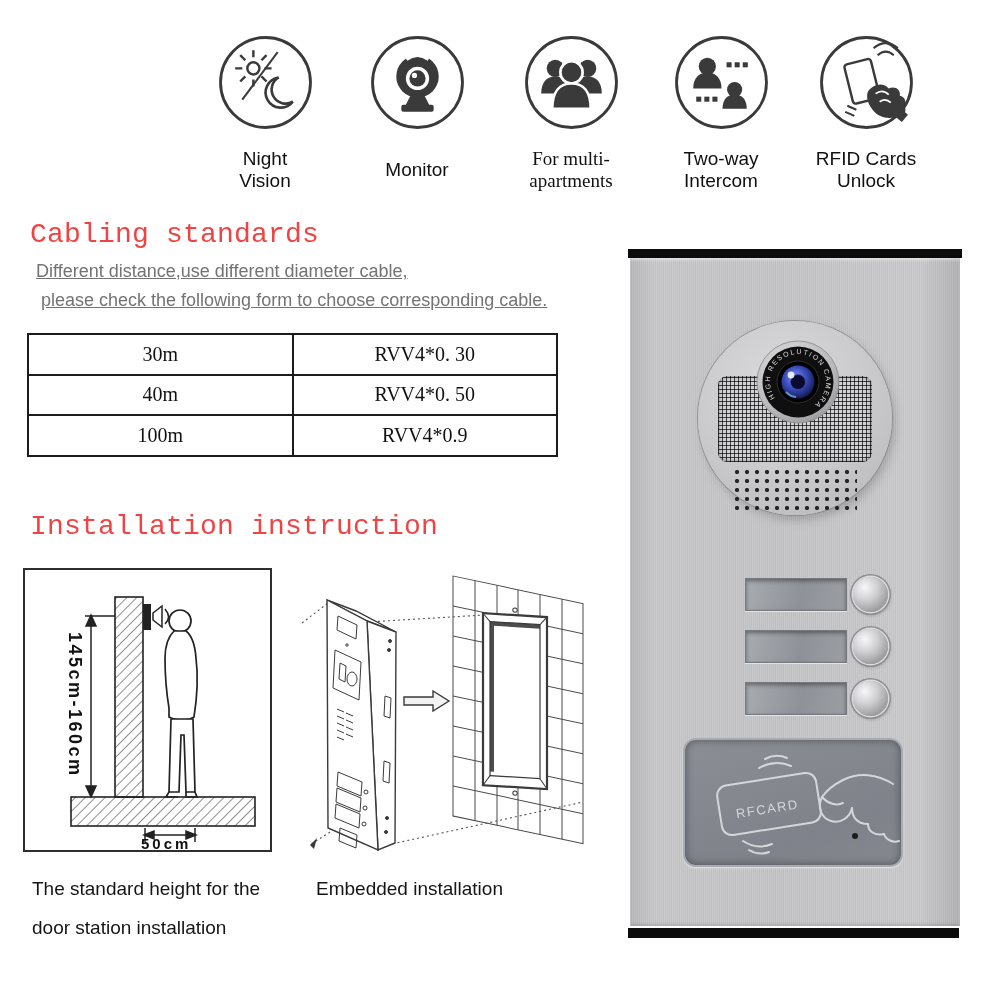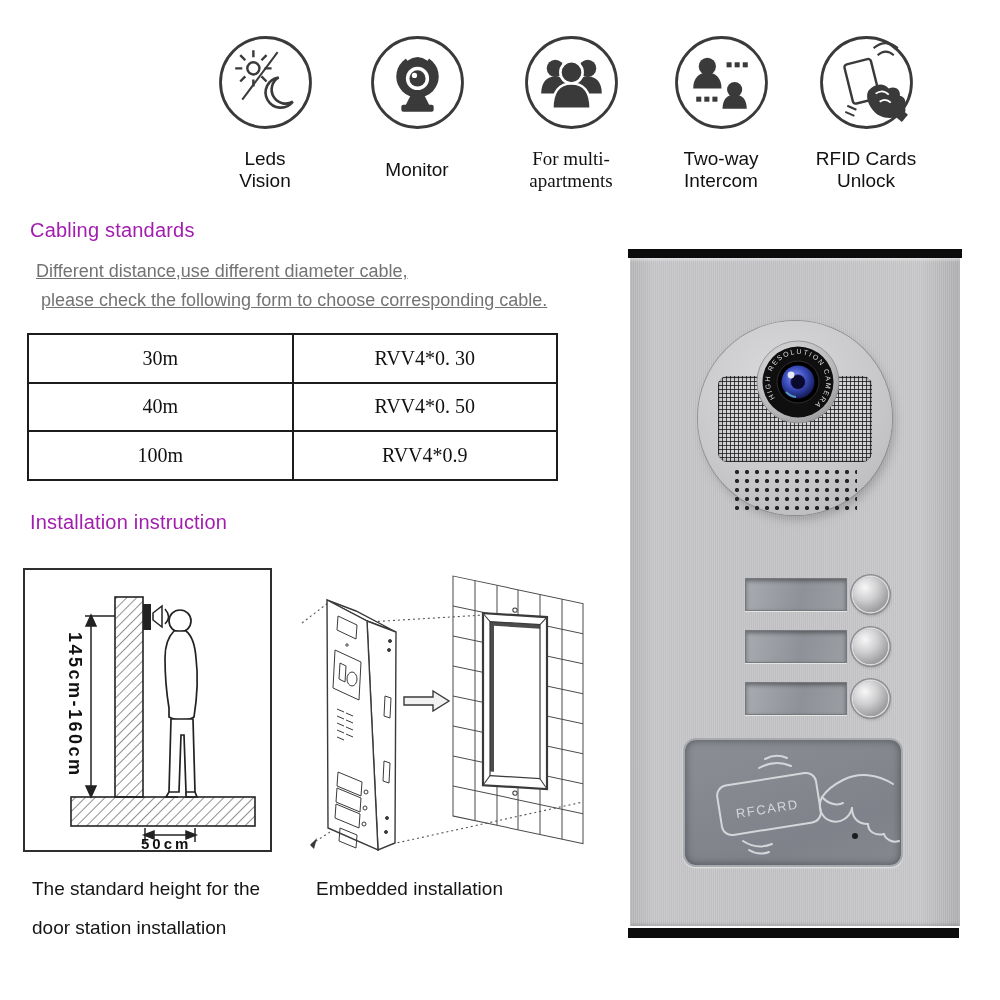--- a/index.html
+++ b/index.html
@@ -5,25 +5,25 @@
   html,body{margin:0;padding:0;background:#fff;}
   #page{position:relative;width:1000px;height:1000px;background:#fff;overflow:hidden;
         font-family:"Liberation Sans",sans-serif;color:#141414;}
   
   .feature{position:absolute;top:35px;width:150px;text-align:center;}
   .feature .cir{margin:0 auto;}
   .feature .lbl{margin-top:14px;font-size:19px;line-height:22px;color:#111;}
   .feature .lbl.single{padding-top:11px;}
   .feature .lbl.serif{font-family:"Liberation Serif",serif;}
   
-  .h-title{position:absolute;font-size:20px;font-weight:400;color:#a21caf;letter-spacing:.2px;}
+  .h-title{position:absolute;font-size:28px;font-weight:400;color:#ef4444;letter-spacing:.2px;font-family:Liberation Mono, monospace;}
   .desc{position:absolute;font-size:18px;color:#737373;white-space:nowrap;text-decoration:underline;}
   .caption{position:absolute;font-size:19px;color:#151515;white-space:nowrap;}
   
-  table.cable{position:absolute;left:27px;top:333px;width:531px;height:148px;
+  table.cable{position:absolute;left:27px;top:333px;width:531px;height:124px;
     border-collapse:collapse;font-family:"Liberation Serif",serif;font-size:20px;color:#111;}
   table.cable td{border:2px solid #1c1c1c;text-align:center;vertical-align:middle;width:50%;}
   
   .hbox{position:absolute;left:23px;top:568px;width:249px;height:284px;border:2px solid #2e2e2e;box-sizing:border-box;}
   .ebox{position:absolute;left:300px;top:566px;width:320px;height:306px;}
   
   .device{position:absolute;left:628px;top:249px;width:336px;height:692px;}
   .bar-top{position:absolute;left:0;top:0;width:334px;height:9px;background:#0c0c0c;}
   .bar-bottom{position:absolute;left:0;top:679px;width:331px;height:10px;background:#0c0c0c;}
   .panel{position:absolute;left:2px;top:9px;width:330px;height:668px;
@@ -67,21 +67,21 @@
     <svg class="cir" width="95" height="95" viewBox="0 0 94 94">
       <circle cx="47" cy="47" r="44.5" fill="none" stroke="#3a3a3a" stroke-width="2.8"></circle>
       <g stroke="#3a3a3a" stroke-width="2.4" fill="none">
         <circle cx="35" cy="33" r="6"></circle>
         <path d="M35,22 v-7 M35,44 v7 M24,33 h-7 M46,33 h7 M27,25 l-5,-5 M43,25 l5,-5 M27,41 l-5,5 M43,41 l5,5"></path>
         <line x1="59" y1="17" x2="24" y2="64" stroke-width="2"></line>
         <path d="M60,42 a15,15 0 1 0 14,24 a11.5,11.5 0 1 1 -14,-24 z" fill="#fff" stroke-width="2.6"></path>
       </g>
     </svg>
     <div class="lbl">
-        <div>Leds</div>
+        <div>Night</div>
         <div>Vision</div>
       </div>
   </div>
 
   <div class="feature" style="left:342px">
     <svg class="cir" width="95" height="95" viewBox="0 0 94 94">
       <circle cx="47" cy="47" r="44.5" fill="none" stroke="#3a3a3a" stroke-width="2.8"></circle>
       <circle cx="47" cy="41" r="21" fill="#3a3a3a"></circle>
       <path d="M36,24 q11,-8 22,0" stroke="#fff" stroke-width="3.5" fill="none"></path>
       <circle cx="47" cy="43" r="11.5" fill="#fff"></circle>

